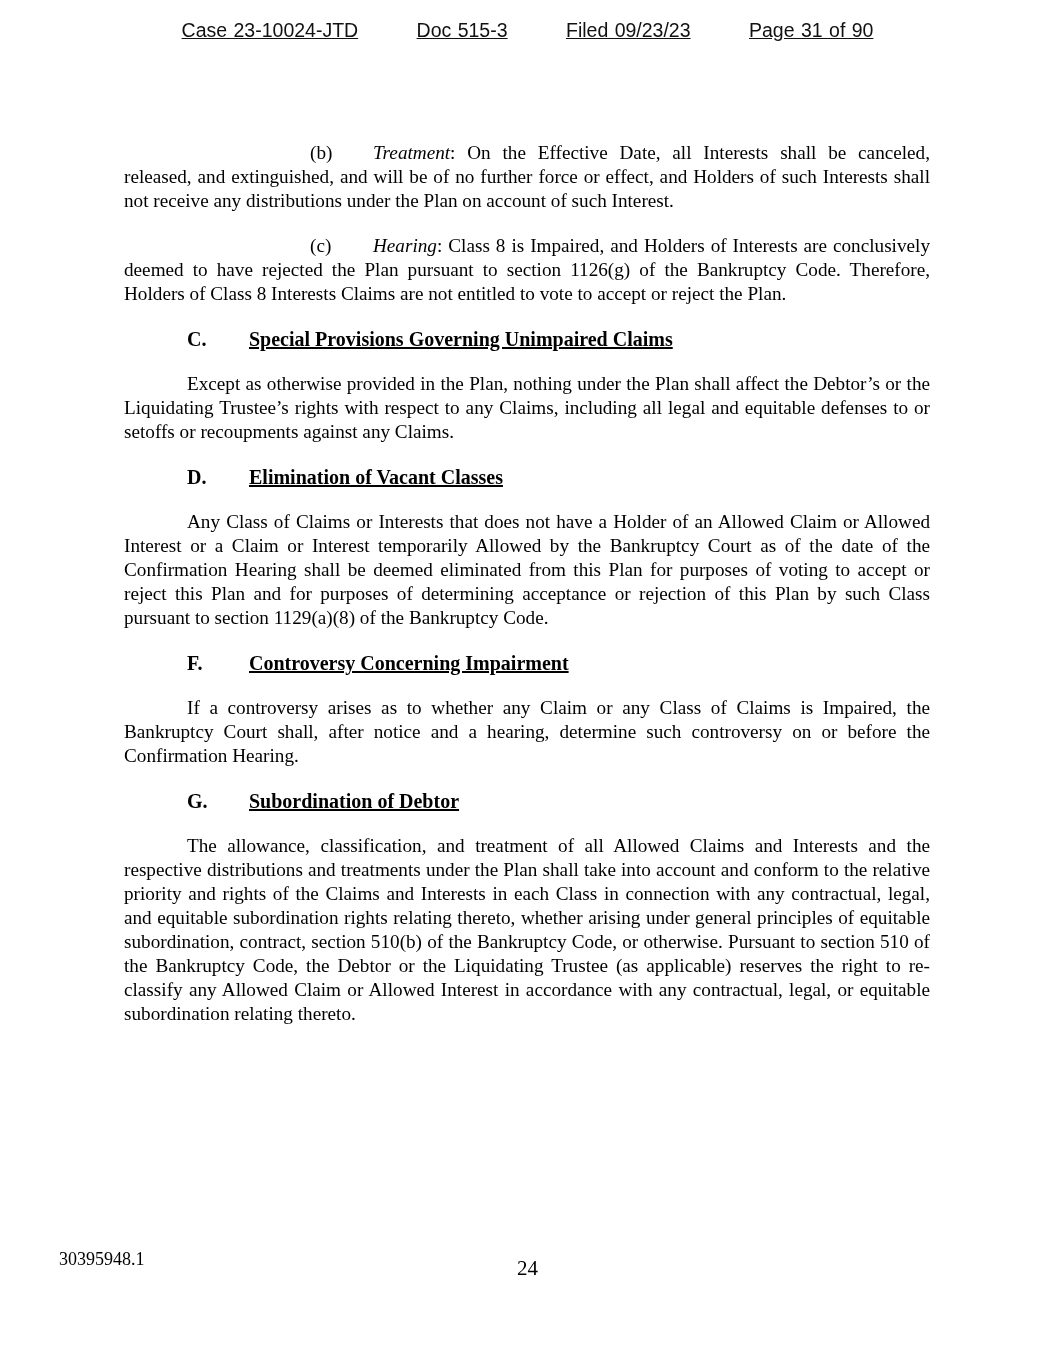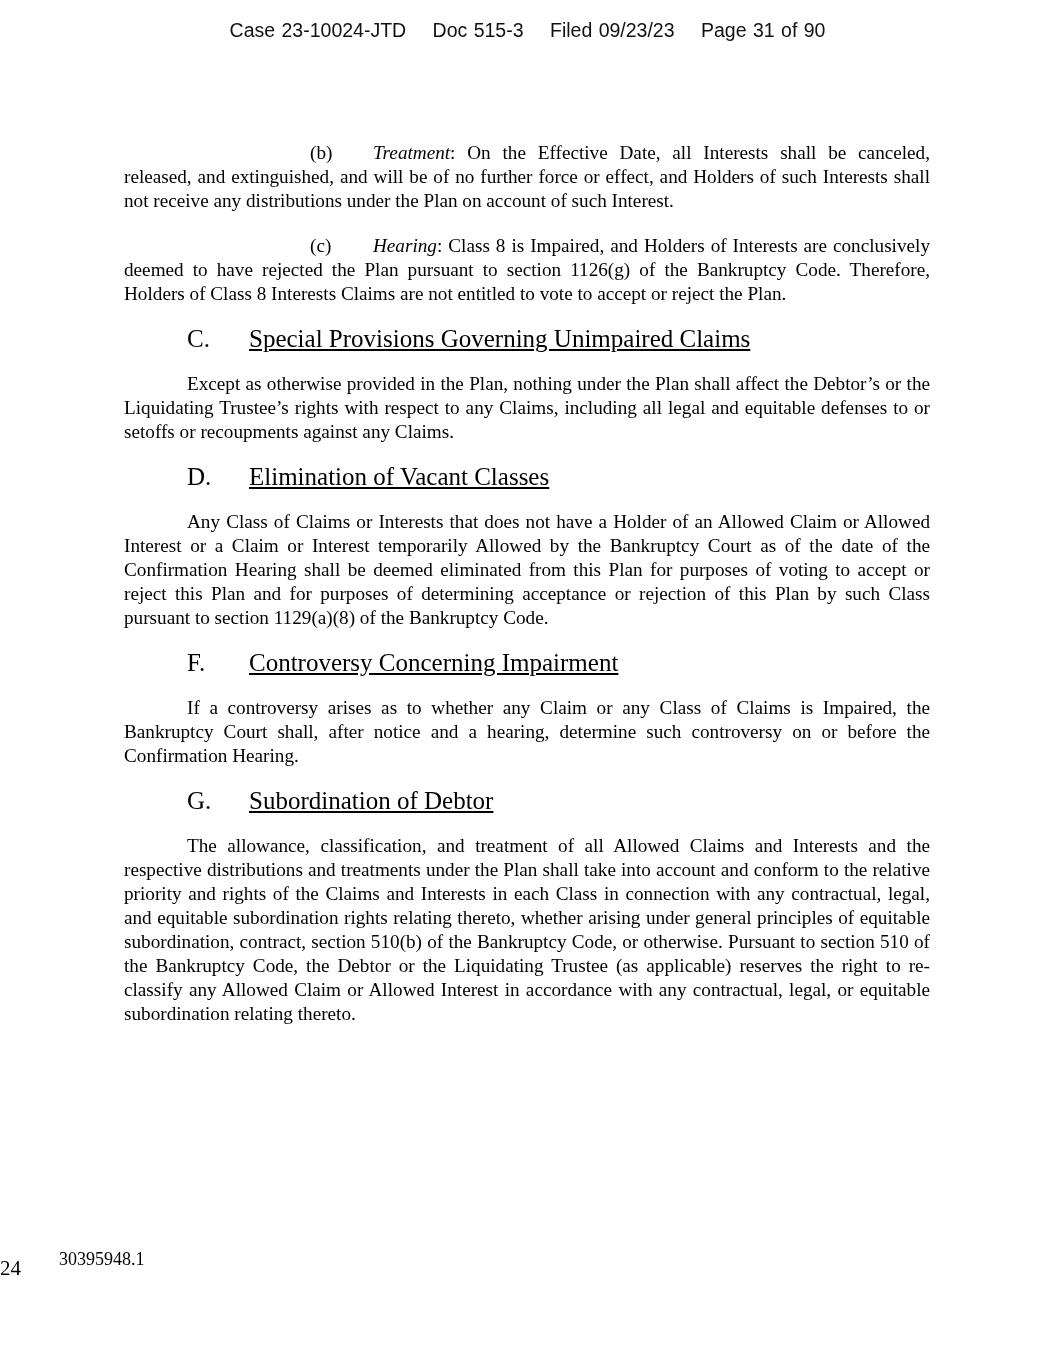--- a/index.html
+++ b/index.html
@@ -1,41 +1,41 @@
 <!DOCTYPE html>
 <html><head>
 <meta charset="utf-8">
 <style>
   html, body { margin: 0; padding: 0; background: #ffffff; }
   body { width: 1055px; height: 1365px; position: relative; overflow: hidden; color: #000; }
   .stamp {
     position: absolute; top: 19px; left: 0; width: 1055px; text-align: center;
     font-family: "Liberation Sans", sans-serif; font-size: 19.5px; color: #111; word-spacing: 1px;
   }
-  .stamp span { margin: 0 10px; }
+  .stamp span { margin: 0 26px; text-decoration: underline; }
   .page {
     position: absolute; top: 141px; left: 124px; width: 806px;
     font-family: "Liberation Serif", serif; font-size: 19.2px; line-height: 24px;
   }
   p { margin: 0 0 21px 0; text-align: justify; }
   .sub { text-indent: 186px; }
   .sub .lbl { display: inline-block; text-indent: 0; width: 63px; }
   .ind { text-indent: 63px; }
   h3 {
-    font-size: 25px; font-weight: normal; margin: 12px 0 21px 0; line-height: 24px; padding-left: 63px;
+    font-size: 20px; font-weight: bold; margin: 12px 0 21px 0; line-height: 24px; padding-left: 63px;
   }
   h3 .let { display: inline-block; width: 62px; }
   h3 .ttl { text-decoration: underline; }
   em { font-style: italic; }
   .docid {
     position: absolute; left: 59px; top: 1249px;
     font-family: "Liberation Serif", serif; font-size: 18px;
   }
   .pagenum {
-    position: absolute; left: 0; width: 1055px; top: 1256px; 
+    position: absolute; left: 0; width: 1055px; top: 1256px; text-align: center;
     font-family: "Liberation Serif", serif; font-size: 21px;
   }
 </style>
 </head>
 <body>
 
 <div class="stamp">
   <span>Case 23-10024-JTD</span>
   <span>Doc 515-3</span>
   <span>Filed 09/23/23</span>

